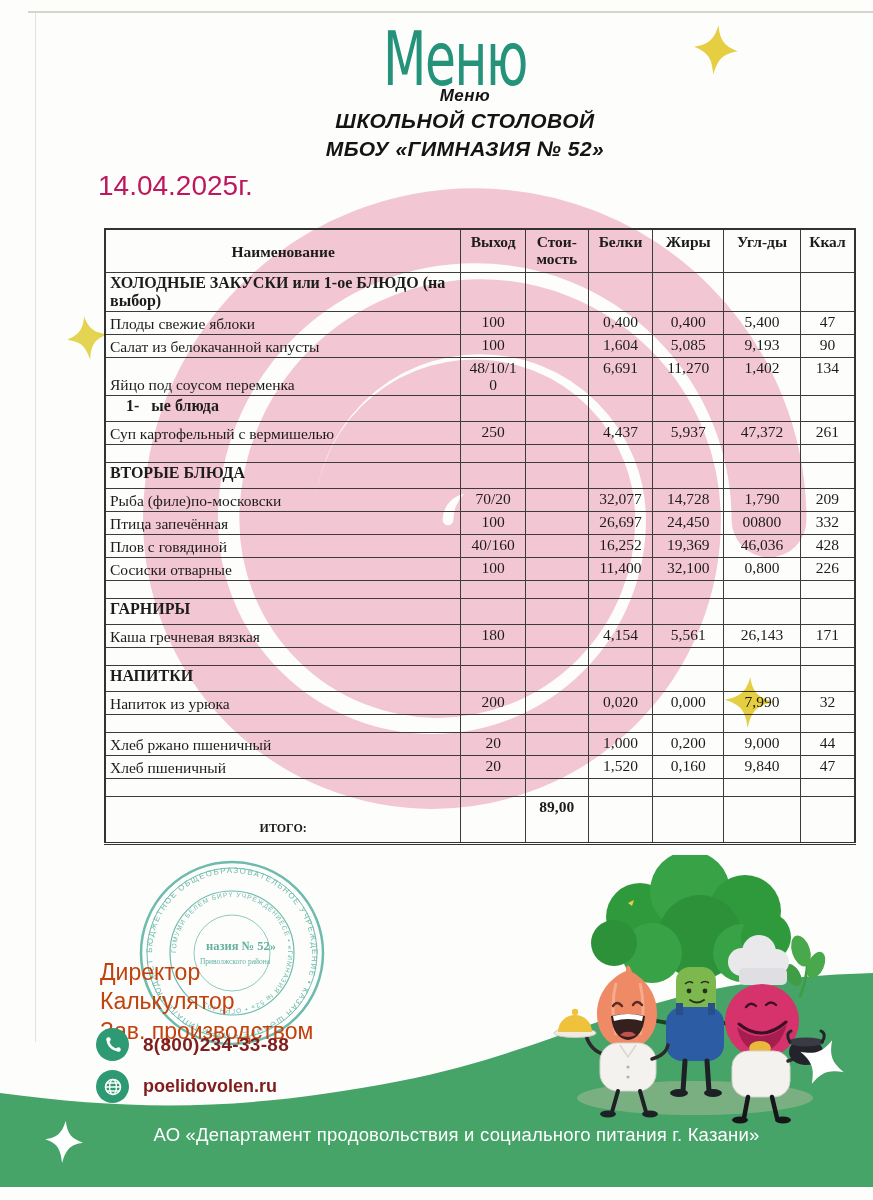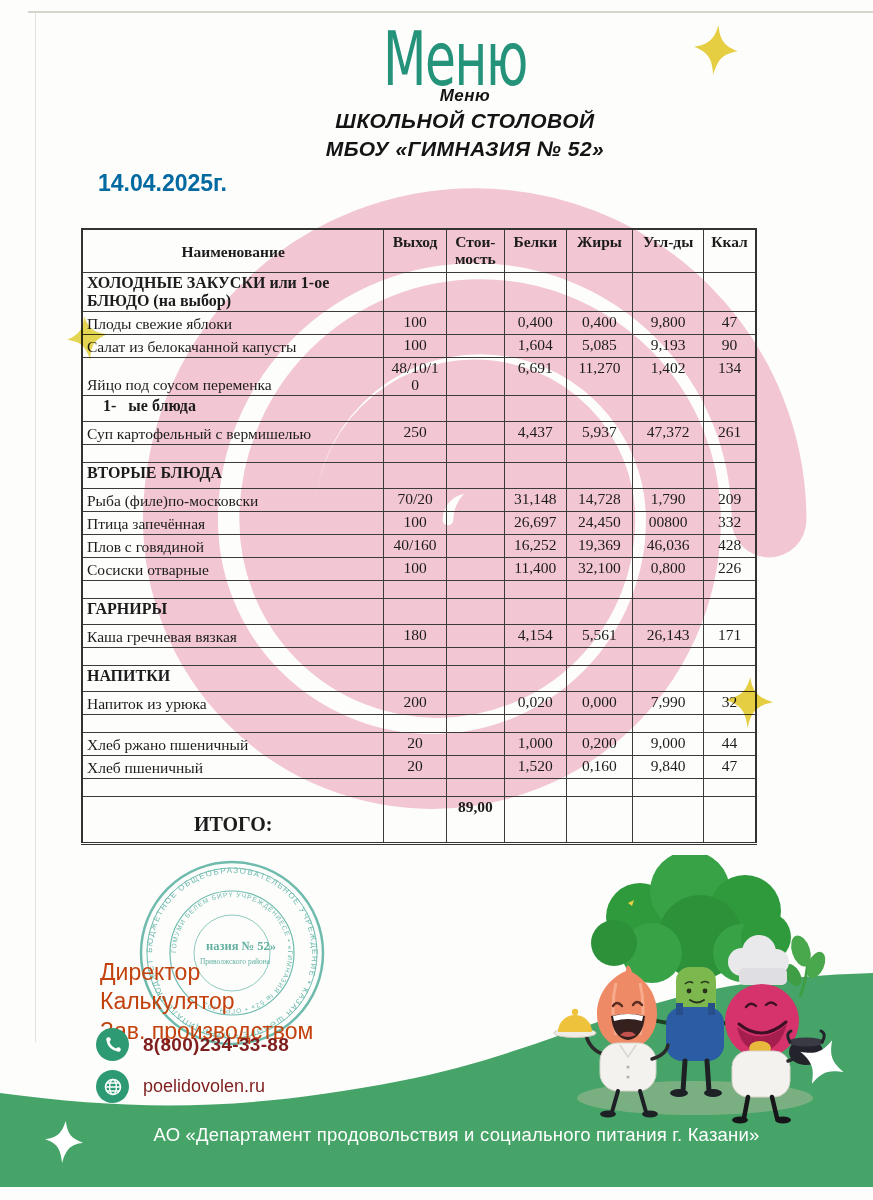--- a/index.html
+++ b/index.html
@@ -17,53 +17,53 @@
     position:absolute;top:22px;left:0;width:910px;text-align:center;z-index:2;
     font-family:"DejaVu Sans",sans-serif;font-size:74px;line-height:1;
     color:#25937a;transform:scaleX(.68);transform-origin:50% 0;letter-spacing:-2px;
   }
   .title-block{position:absolute;top:86px;left:0;width:930px;text-align:center;z-index:3;
     font-family:"Liberation Sans",sans-serif;font-style:italic;font-weight:bold;color:#141414;}
   .title-1{font-size:17px;letter-spacing:.5px;}
   .title-2{font-size:21px;margin-top:3px;letter-spacing:.5px;}
   .title-3{font-size:21px;margin-top:4px;letter-spacing:.5px;}
   .menu-date{position:absolute;top:170px;left:98px;z-index:3;
-    font-family:"Liberation Sans",sans-serif;font-weight:bold;font-size:23px;color:#0369a1;}
+    font-family:"Liberation Sans",sans-serif;font-weight:normal;font-size:28px;color:#be185d;}
   
   .menu-table{
-    position:absolute;left:81px;top:228px;width:676px;z-index:2;
+    position:absolute;left:104px;top:228px;width:752px;z-index:2;
     border-collapse:collapse;font-size:15.5px;line-height:1.12;
     background:transparent;
   }
   .menu-table th,.menu-table td{border:1px solid #3b3b3b;padding:1px 4px;background:transparent;}
   .menu-table{border:2px solid #333;border-bottom:3px double #333;}
   .menu-table th{font-weight:bold;vertical-align:top;text-align:center;height:38px;padding-top:3px;}
   .menu-table th.h-name{vertical-align:middle;}
   td.c0{text-align:left;white-space:pre-wrap;}
   td.c1,td.c2,td.c3,td.c4,td.c5,td.c6{text-align:center;}
   .r-item td{height:20px;}
   .r-item td.c0{vertical-align:bottom;}
   .r-item td:not(.c0){vertical-align:top;}
   .r-section td{height:23px;vertical-align:top;}
   .r-section td.c0{font-weight:bold;font-size:16px;}
   .r-empty td{height:15px;}
   .r-total td{height:38px;text-align:center;}
-  .r-total td.c0{font-weight:bold;text-align:center;vertical-align:bottom;padding-bottom:6px;font-size:20px;}
+  .r-total td.c0{font-weight:bold;text-align:center;vertical-align:bottom;padding-bottom:6px;font-size:12px;}
   .r-total td.c2{font-weight:bold;vertical-align:top;}
   
   .sparkle{position:absolute;z-index:4;mix-blend-mode:multiply;}
   
   #footer-art{position:absolute;left:0;top:855px;z-index:1;}
   .stamp{position:absolute;left:137px;top:858px;z-index:2;opacity:.85;}
   .signatories{position:absolute;left:100px;top:958px;z-index:3;
     font-family:"Liberation Sans",sans-serif;font-size:23px;color:#c2410c;line-height:1.28;}
   .contact-row{position:absolute;z-index:3;display:flex;align-items:center;gap:14px;
     font-family:"Liberation Sans",sans-serif;color:#7f1d1d;}
   .contact-phone{left:96px;top:1028px;font-size:19px;font-weight:bold;letter-spacing:.3px;}
-  .contact-site{left:96px;top:1070px;font-size:18px;}
+  .contact-site{left:96px;top:1070px;font-size:18px;font-weight:bold;}
   .badge{width:33px;height:33px;border-radius:50%;background:#2e9a74;display:flex;align-items:center;justify-content:center;flex:0 0 auto;}
   .banner-text{position:absolute;left:0;top:1124px;width:913px;z-index:3;text-align:center;
     font-family:"Liberation Sans",sans-serif;font-size:18.5px;color:#ffffff;letter-spacing:.2px;}
 </style>
 </head>
 <body>
 
 <div class="scan-line-top"></div>
 <div class="scan-line-left"></div>
 
@@ -123,21 +123,21 @@
         <td class="c4"></td>
         <td class="c5"></td>
         <td class="c6"></td>
       </tr>
       <tr class="r-item">
         <td class="c0">Плоды свежие яблоки</td>
         <td class="c1">100</td>
         <td class="c2"></td>
         <td class="c3">0,400</td>
         <td class="c4">0,400</td>
-        <td class="c5">9,800</td>
+        <td class="c5">5,400</td>
         <td class="c6">47</td>
       </tr>
       <tr class="r-item">
         <td class="c0">Салат из белокачанной капусты</td>
         <td class="c1">100</td>
         <td class="c2"></td>
         <td class="c3">1,604</td>
         <td class="c4">5,085</td>
         <td class="c5">9,193</td>
         <td class="c6">90</td>
@@ -184,21 +184,21 @@
         <td class="c2"></td>
         <td class="c3"></td>
         <td class="c4"></td>
         <td class="c5"></td>
         <td class="c6"></td>
       </tr>
       <tr class="r-item">
         <td class="c0">Рыба (филе)по-московски</td>
         <td class="c1">70/20</td>
         <td class="c2"></td>
-        <td class="c3">31,148</td>
+        <td class="c3">32,077</td>
         <td class="c4">14,728</td>
         <td class="c5">1,790</td>
         <td class="c6">209</td>
       </tr>
       <tr class="r-item">
         <td class="c0">Птица запечённая</td>
         <td class="c1">100</td>
         <td class="c2"></td>
         <td class="c3">26,697</td>
         <td class="c4">24,450</td>

